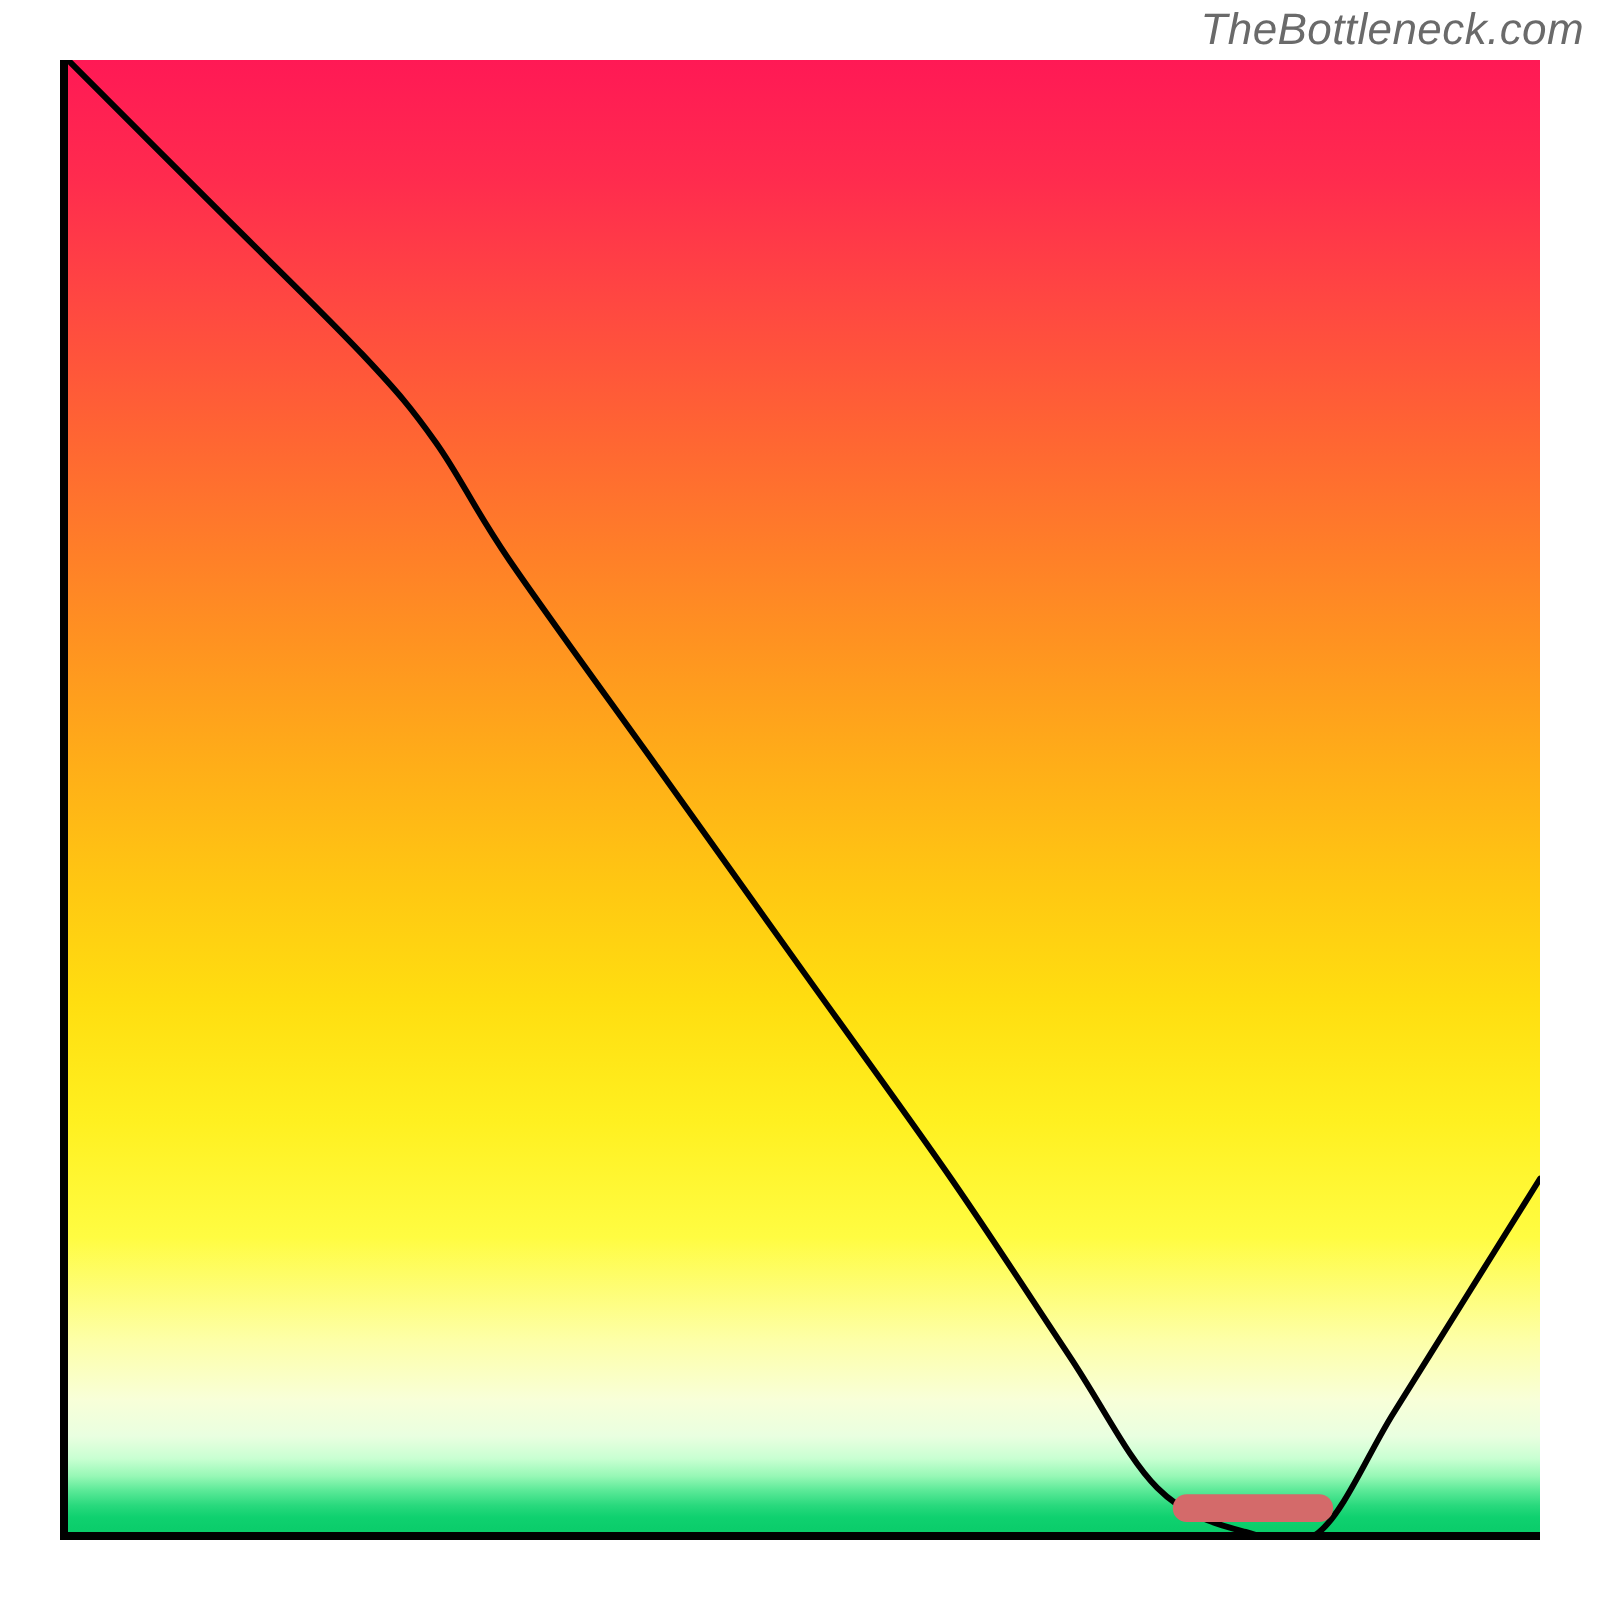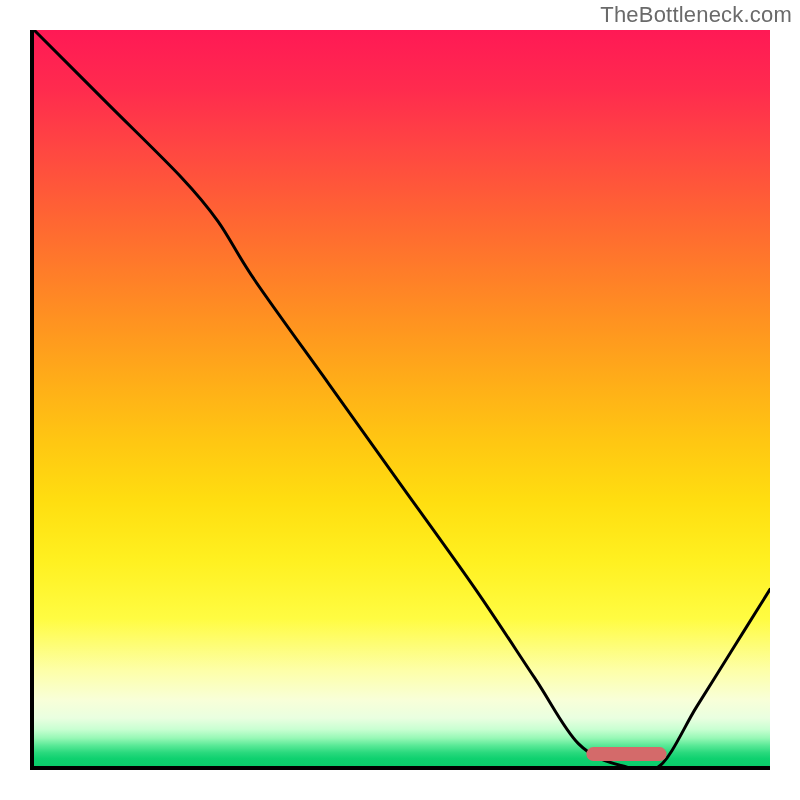--- a/index.html
+++ b/index.html
@@ -8,20 +8,21 @@
     width: 800px;
     height: 800px;
     overflow: hidden;
     background: #ffffff;
     font-family: Arial, Helvetica, sans-serif;
   }
   .canvas {
     position: relative;
     width: 800px;
     height: 800px;
+    font-style: italic;
   }
   .watermark {
     position: absolute;
     top: 2px;
     right: 8px;
     font-size: 22px;
     font-weight: 500;
     color: #6a6a6a;
     letter-spacing: 0.2px;
     user-select: none;

